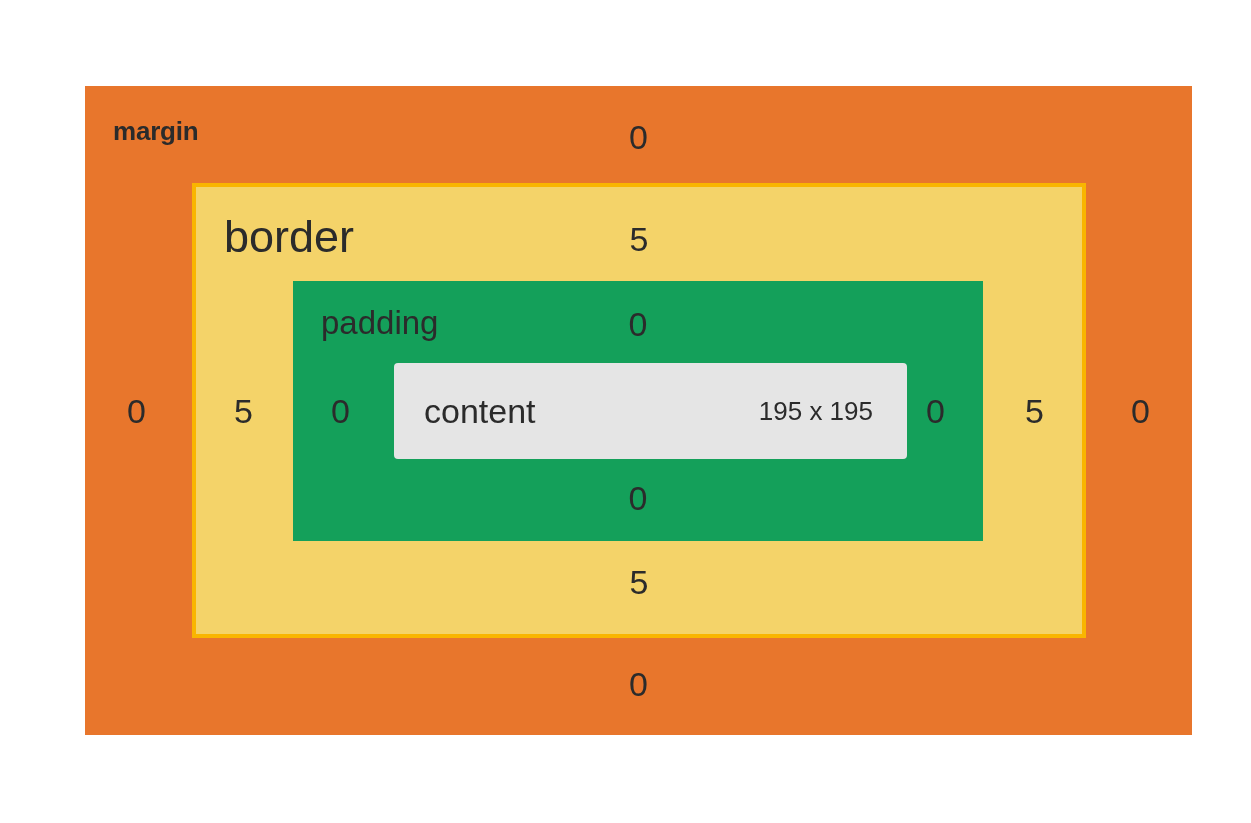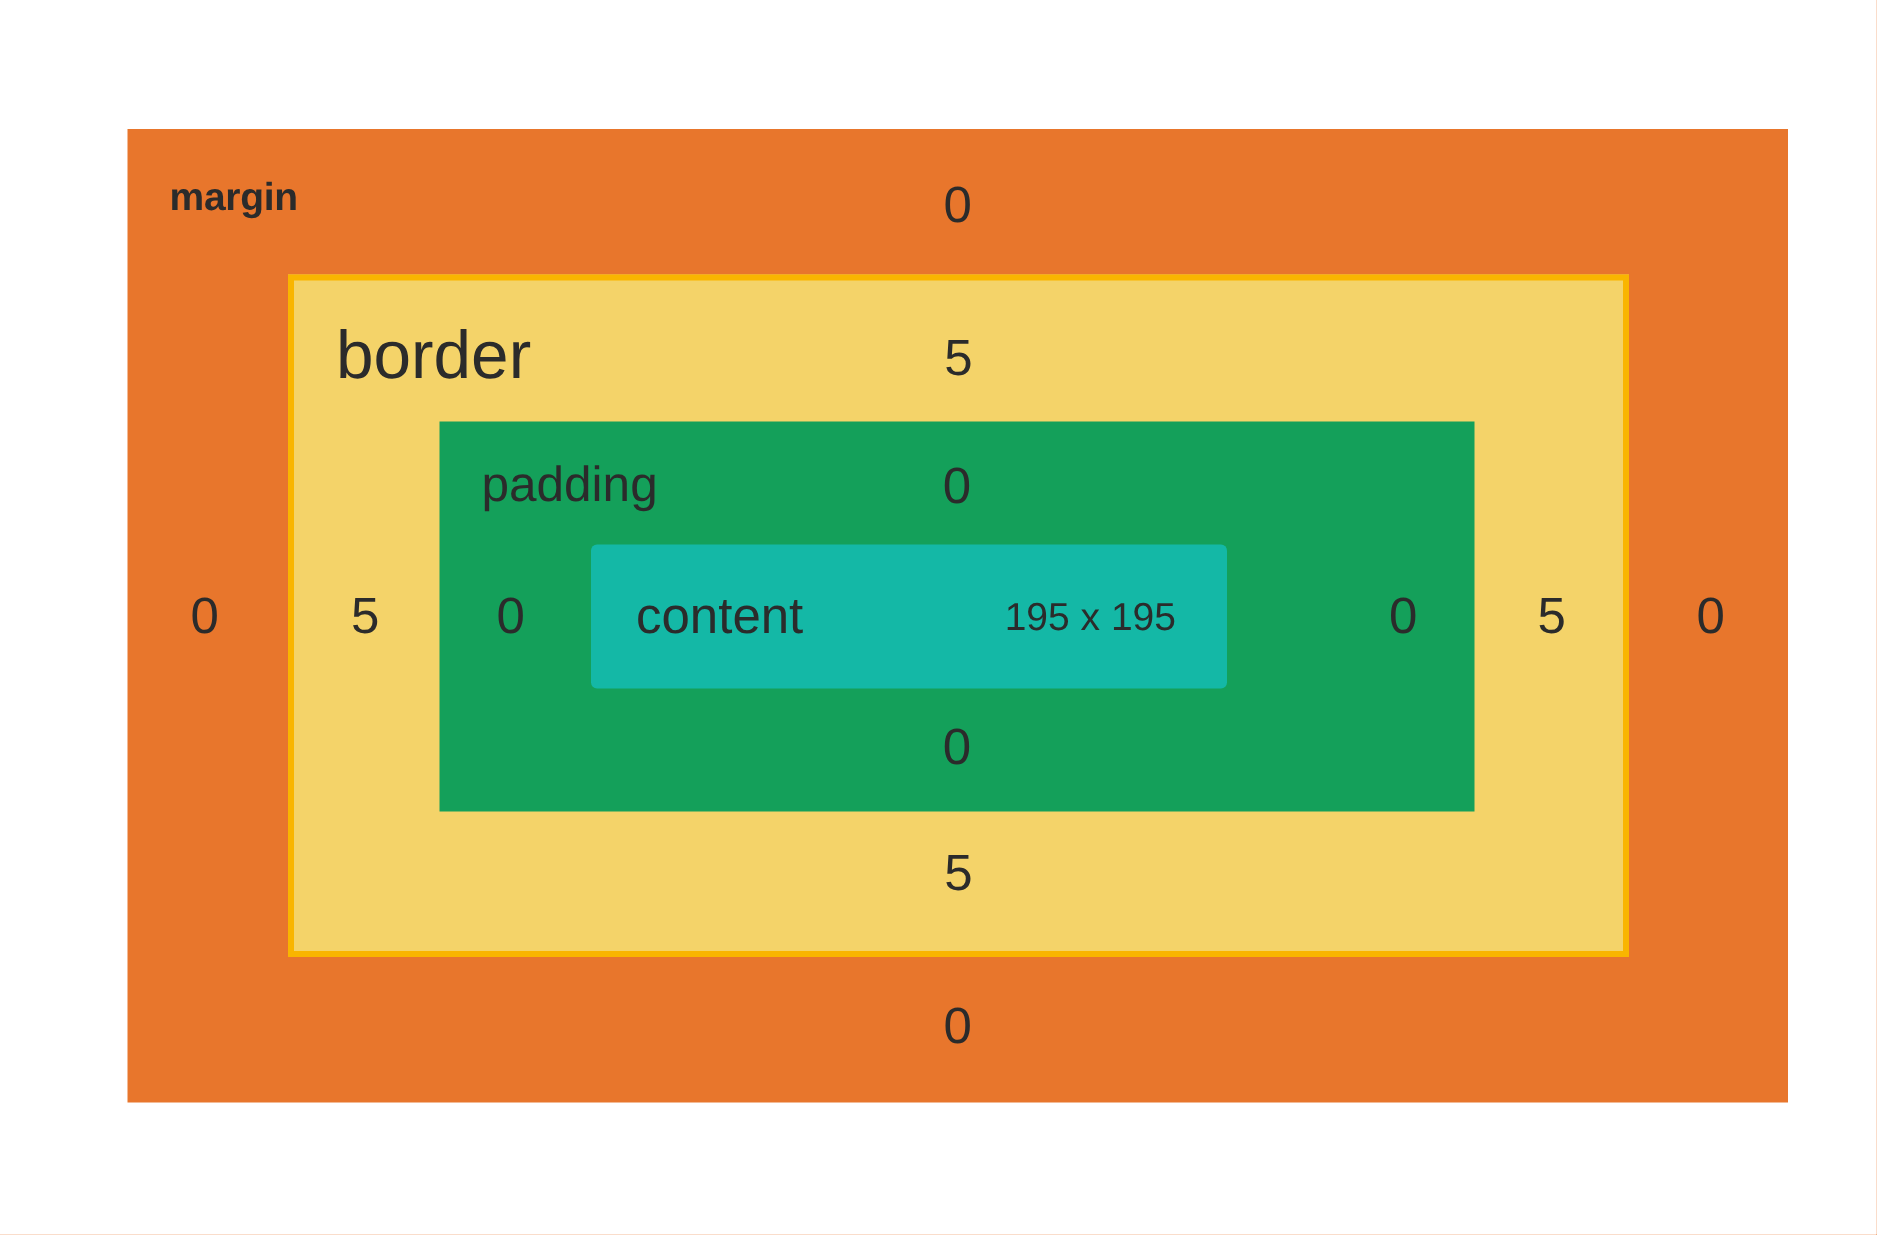--- a/index.html
+++ b/index.html
@@ -52,23 +52,23 @@
     left: 97px;    
     top: 94px;
     width: 690px;
     height: 260px;
     background: #14a05a;
   }
 
   .layer-content {
     left: 101px;   
     top: 82px;
-    width: 424px;
+    width: 513px;
     height: 96px;
-    background: #14b8a6;
+    background: #e5e5e5;
     border-radius: 4px;
   }
 
   
   .layer-name {
     position: absolute;
     color: #2b2b2b;
     white-space: nowrap;
     line-height: 1;
   }

